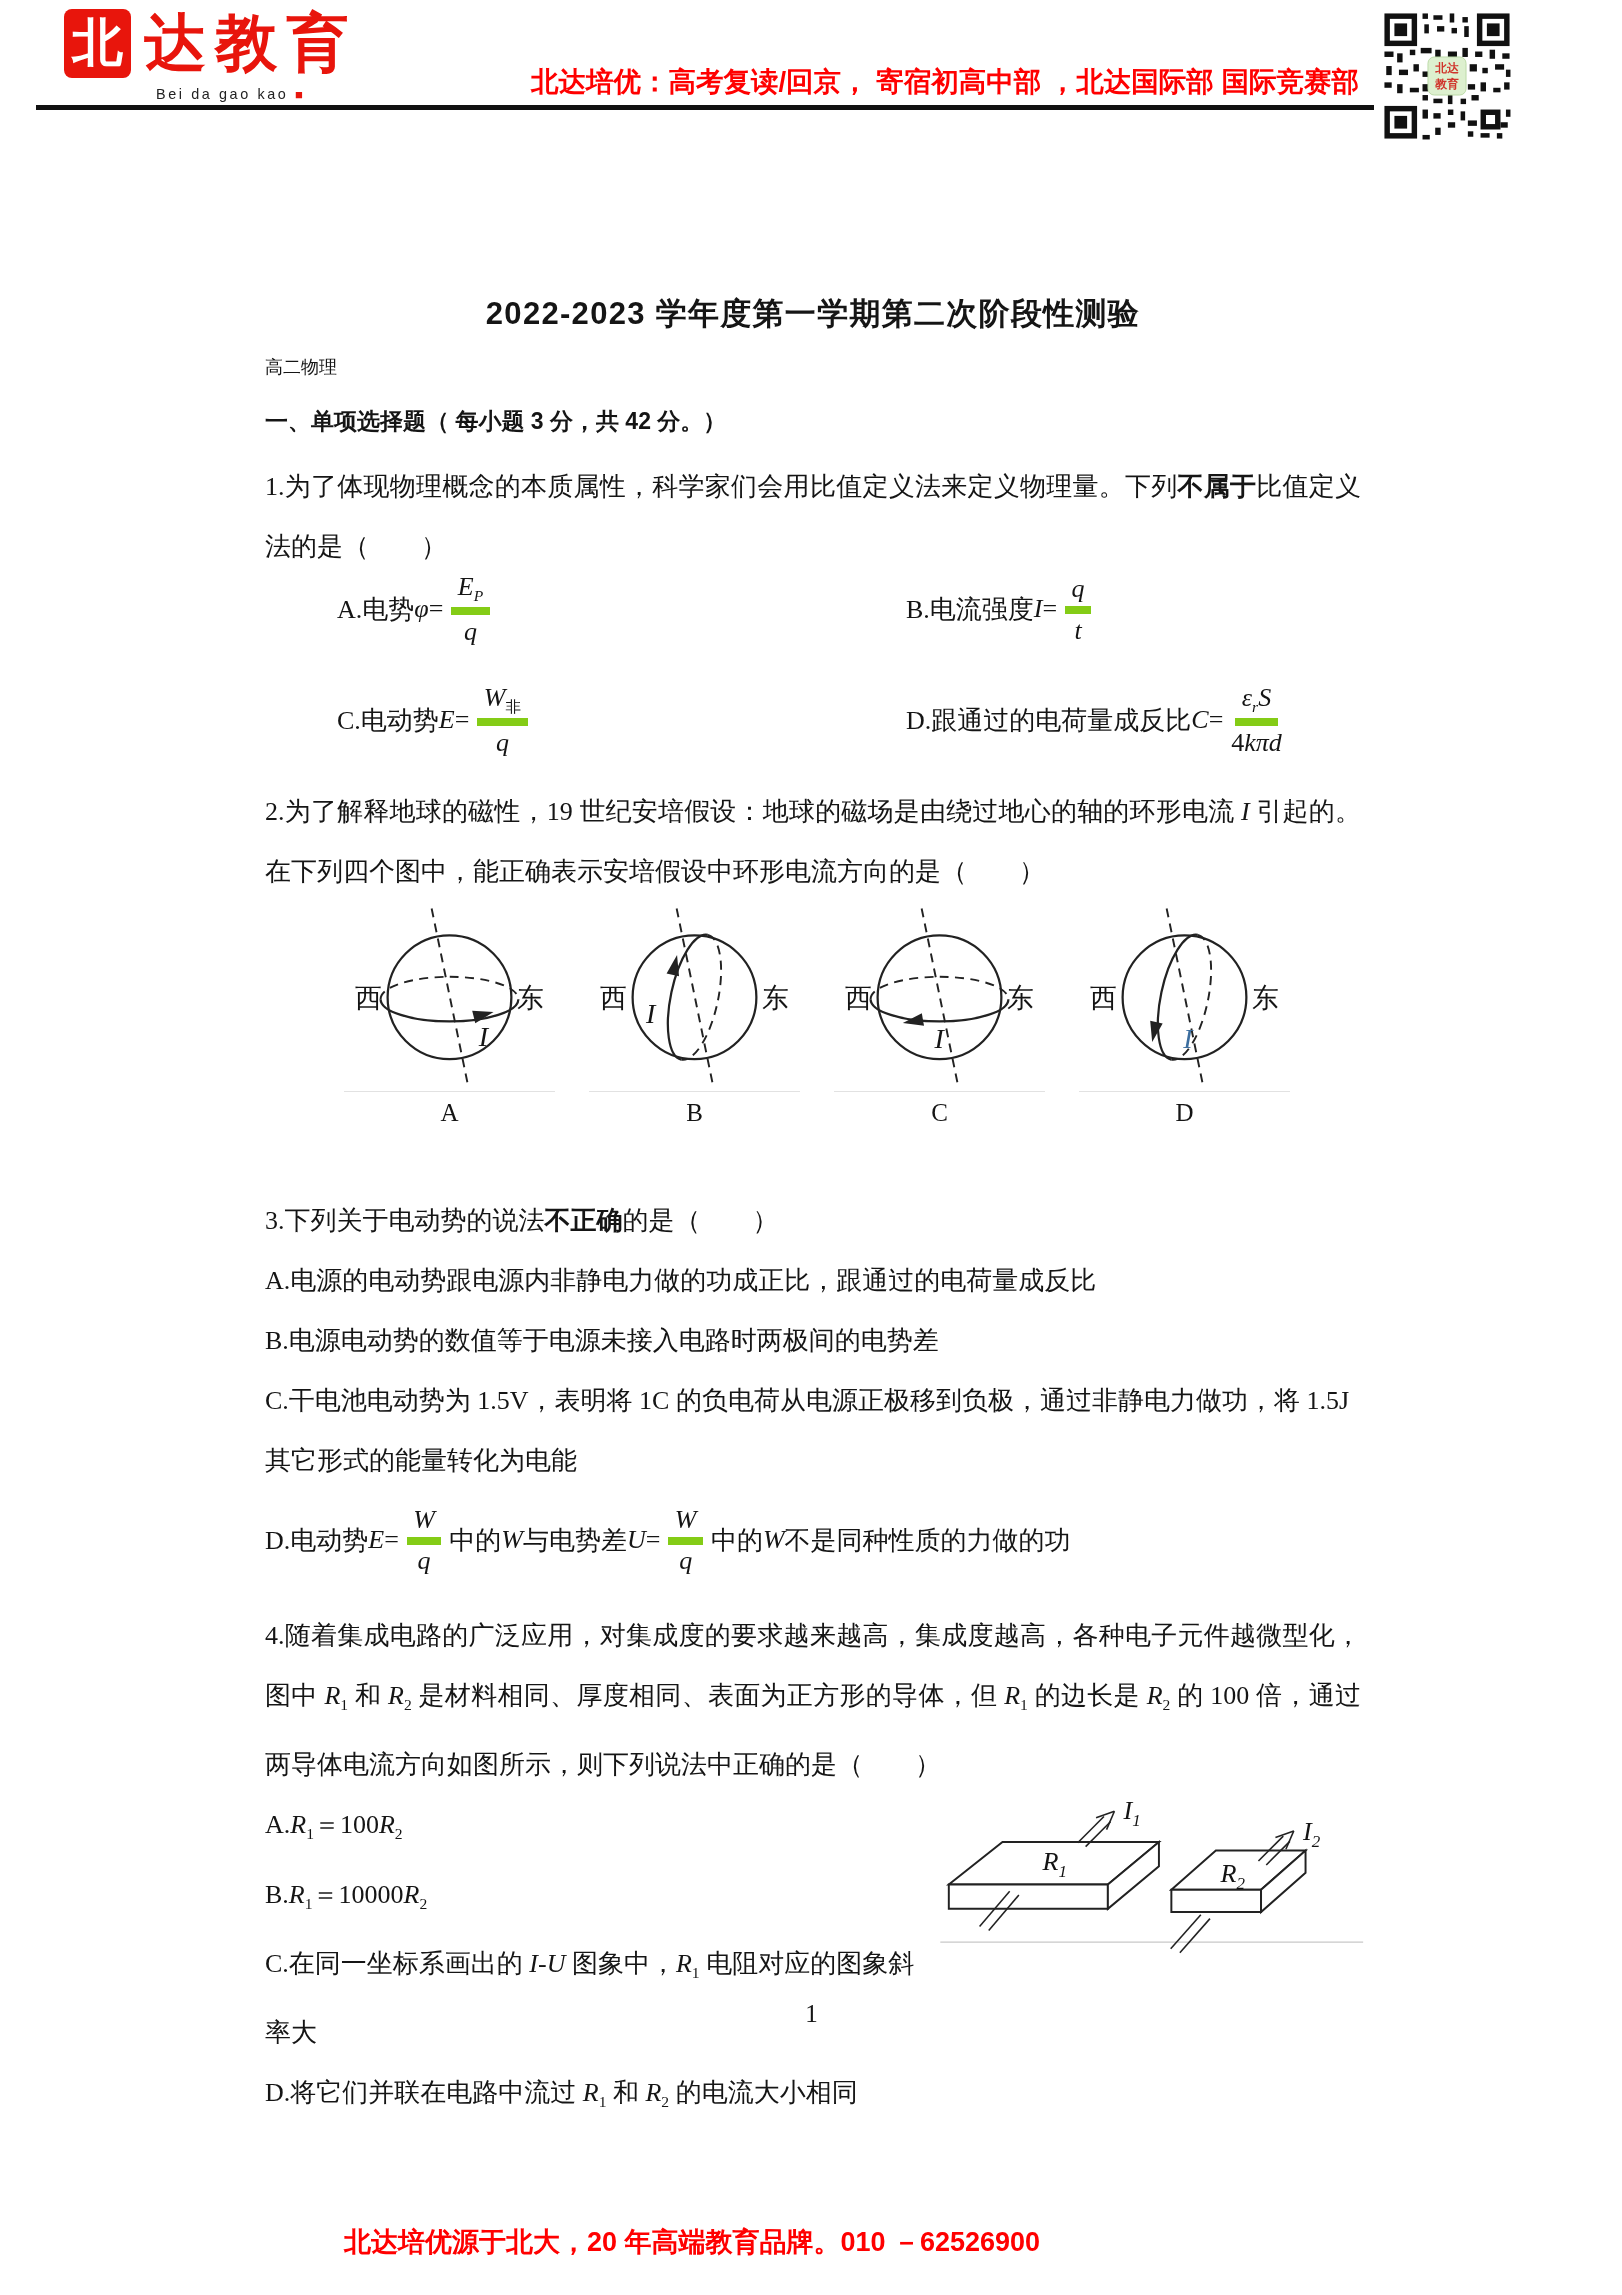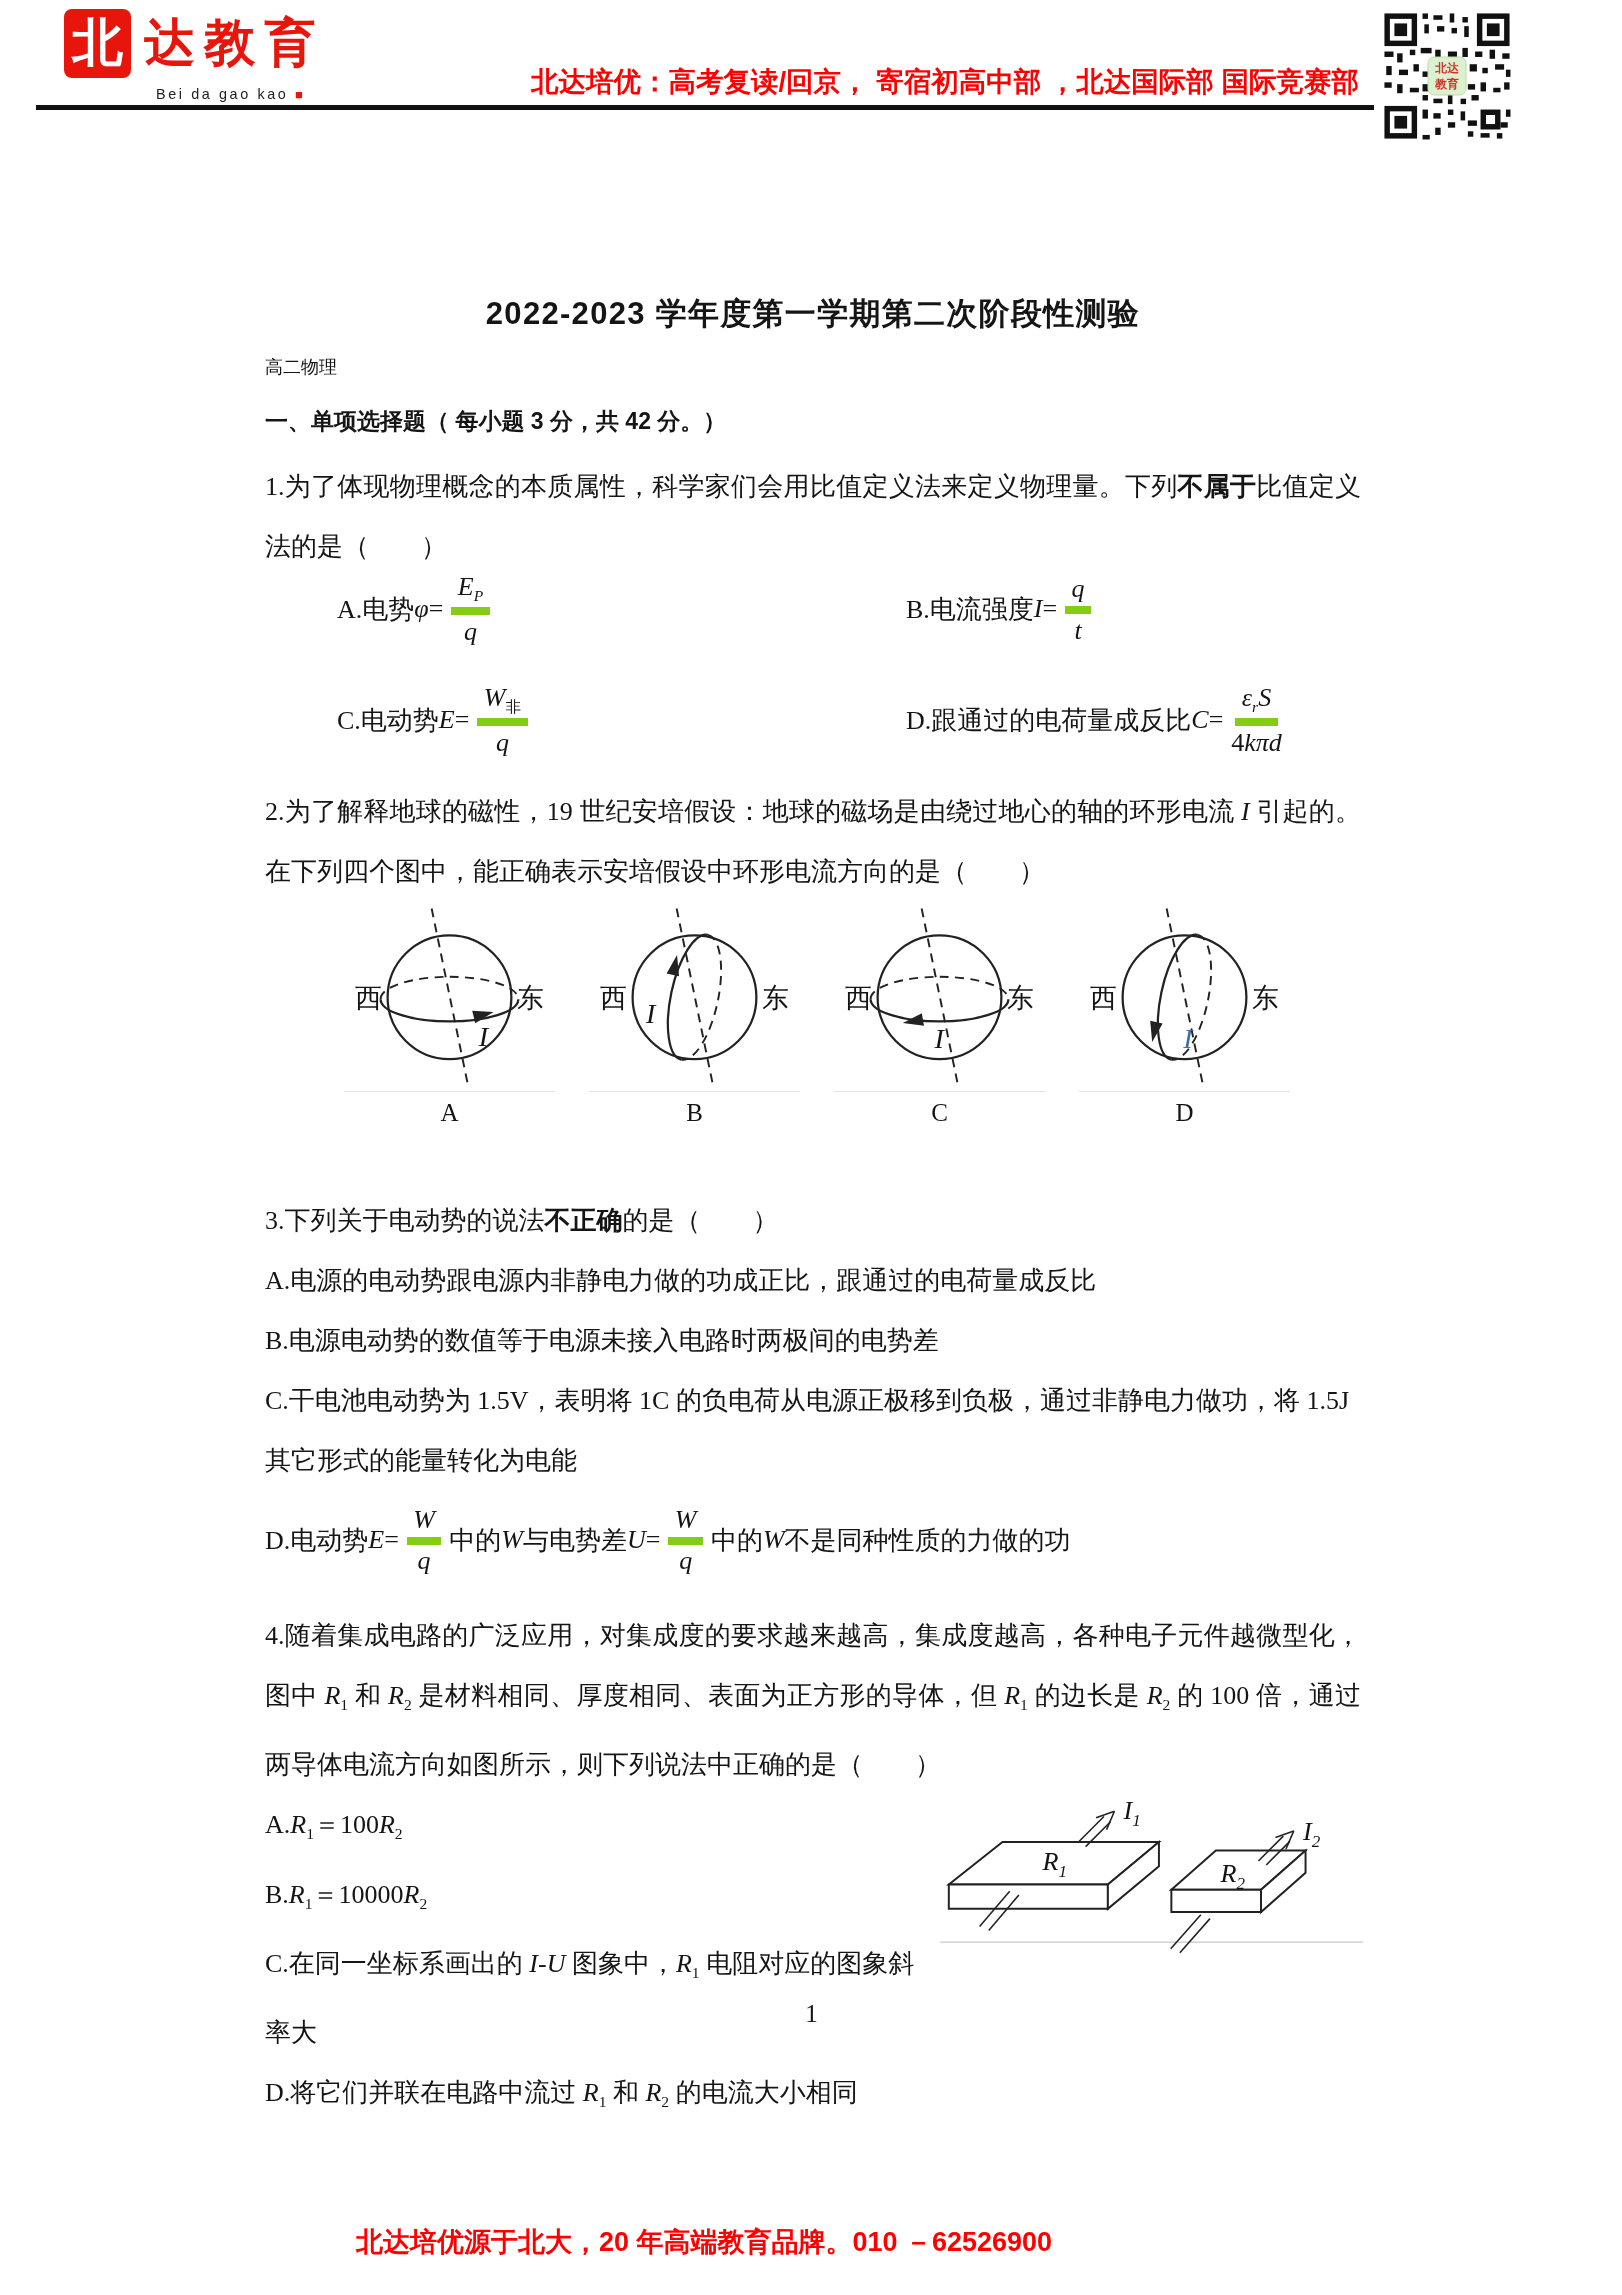--- a/index.html
+++ b/index.html
@@ -4,21 +4,21 @@
 <style>
   html,body{margin:0;padding:0;background:#888;}
   .page{position:relative;width:1623px;height:2295px;background:#ffffff;
         font-family:"Liberation Serif",serif;color:#151515;overflow:hidden;}
   
   .header{position:relative;height:139px;}
   .logo{position:absolute;left:64px;top:9.2px;display:flex;align-items:flex-start;}
   .seal{width:67px;height:69px;background:#e8150c;border-radius:7.9px;color:#fff;
         display:flex;align-items:center;justify-content:center;
         font-family:"Liberation Sans",sans-serif;font-weight:700;font-size:51px;}
-  .brand{color:#e8150c;font-size:51px;line-height:68px;font-weight:700;margin-left:13px;
+  .brand{color:#e8150c;font-size:62px;line-height:68px;font-weight:700;margin-left:13px;
          font-family:"Liberation Serif",serif;letter-spacing:9.2px;}
   .brand-sub{position:absolute;left:92px;top:77px;font-size:14.4px;color:#222;
              letter-spacing:2.6px;font-family:Liberation Sans, sans-serif;}
   .brand-sub .bullet{color:#e8150c;font-size:13px;}
   .tagline{position:absolute;right:264px;top:64px;font-family:"Liberation Sans",sans-serif;
            font-weight:700;font-size:27.5px;color:#ff0000;white-space:nowrap;}
   .rule{position:absolute;left:36px;top:105px;width:1338px;height:4.6px;background:#111;}
   .qr{position:absolute;left:1379px;top:7.9px;width:136px;height:136px;}
   
   .content{padding:0 262px 0 265px;}
@@ -66,21 +66,21 @@
   .rsvg .thin{stroke-width:2.4px;}
   .rsvg .faint{stroke:#c8c8c8;stroke-width:2px;}
   .rsvg text{stroke:none;fill:#141414;font-family:"Liberation Serif",serif;
              font-style:italic;font-size:40px;}
   .rsvg tspan.ts{font-size:26px;}
   
   .pagenum{position:absolute;left:0;top:2000px;width:1623px;text-align:center;
            font-size:25px;}
   .footer{position:absolute;left:0;top:2224px;width:1384px;text-align:center;
           font-family:"Liberation Sans",sans-serif;font-weight:700;font-size:27px;
-          color:#ff0000;margin-left:12px;}
+          color:#ff0000;}
   
   .qrsvg rect{fill:#111;}
   .qrsvg .w{fill:#fff;}
   .qrsvg .badge{fill:#ddf0cf;stroke:#b9d8a4;stroke-width:1px;}
   .qrsvg text{fill:#d0352c;font-size:13px;font-weight:700;
               font-family:"Liberation Sans",sans-serif;}
 </style>
 </head>
 <body>
 

